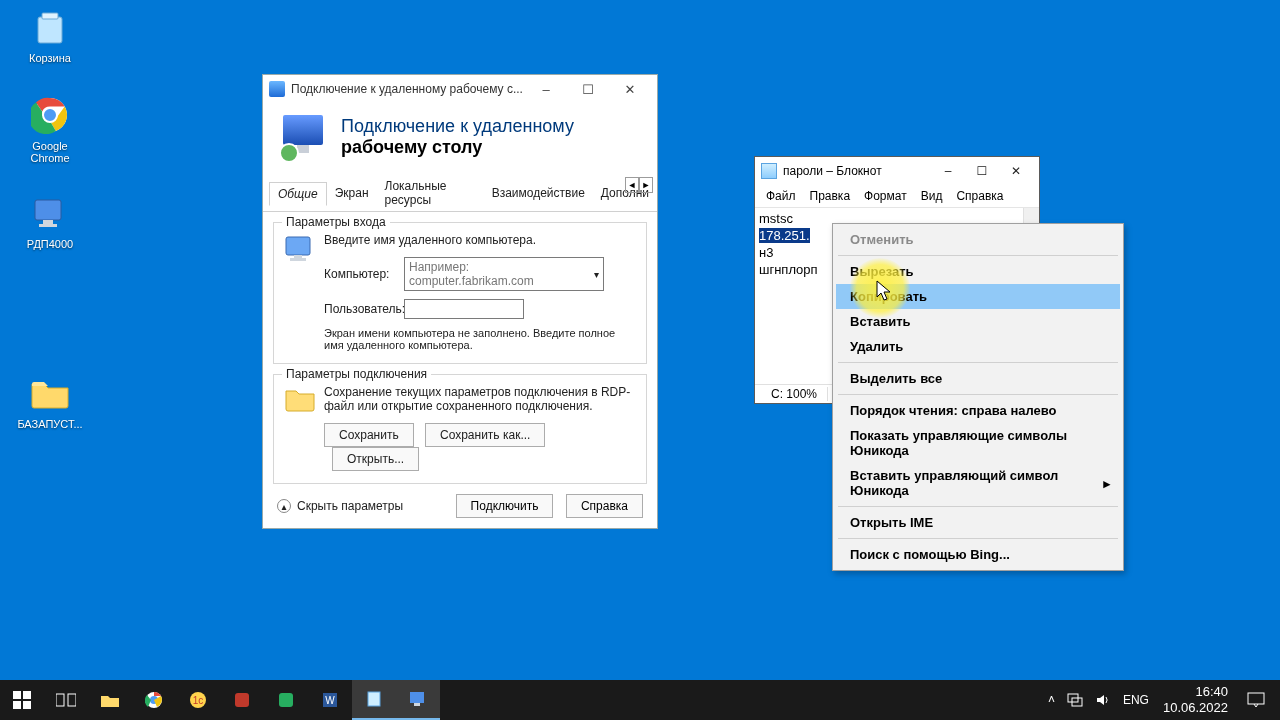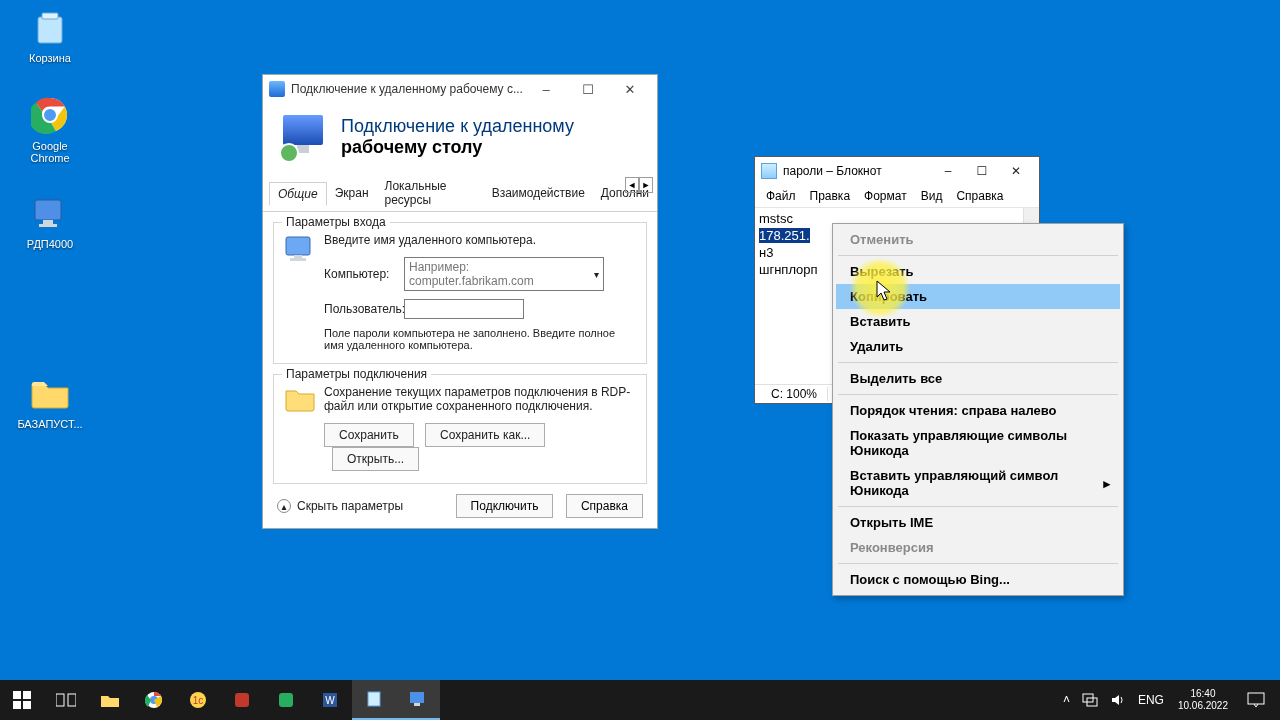--- a/index.html
+++ b/index.html
@@ -77,21 +77,21 @@
 .hl { position: absolute; left: 850px; top: 258px; width: 60px; height: 60px; border-radius: 50%; background: radial-gradient(circle, rgba(255,240,60,.92) 0%, rgba(255,240,60,.7) 55%, rgba(255,240,60,0) 72%); pointer-events: none; z-index: 60; }
 .cursor { position: absolute; left: 876px; top: 280px; z-index: 70; pointer-events: none; }
 
 
 .taskbar { position: absolute; left: 0; bottom: 0; width: 100%; height: 40px; background: #1a1a1a; display: flex; align-items: center; color: #fff; font-size: 12px; }
 .taskbar .tbtn { width: 44px; height: 40px; display: flex; align-items: center; justify-content: center; cursor: pointer; }
 .taskbar .tbtn.active { background: #3a3a3a; border-bottom: 2px solid #76b9ed; }
 .taskbar .spacer { flex: 1; }
 .taskbar .tray { display: flex; align-items: center; padding-right: 4px; }
 .taskbar .tray .ti { padding: 0 6px; height: 40px; display: flex; align-items: center; cursor: pointer; }
-.taskbar .clock { text-align: center; line-height: 1.2; font-size: 10px; padding: 0 8px; }
+.taskbar .clock { text-align: right; line-height: 1.2; font-size: 13px; padding: 0 8px; }
 .taskbar .notif { width: 40px; height: 40px; display: flex; align-items: center; justify-content: center; cursor: pointer; }
 
 svg { display: block; }
 </style>
 </head>
 <body>
 
 <div class="desktop-icon" style="left:14px; top:6px;">
   <div class="ic">
     <svg width="40" height="40" viewBox="0 0 40 40">
@@ -180,21 +180,21 @@
         <div class="fld-lbl">Компьютер:</div>
         <div class="combo">
           <span style="color:#777">Например: computer.fabrikam.com</span>
           <span class="caret">▾</span>
         </div>
       </div>
       <div class="row">
         <div class="fld-lbl">Пользователь:</div>
         <input class="user" value="" style="">
       </div>
-      <div class="hint">Поле пароли компьютера не заполнено. Введите полное имя удаленного компьютера.</div>
+      <div class="hint">Экран имени компьютера не заполнено. Введите полное имя удаленного компьютера.</div>
     </div>
   </div>
 
   <div class="groupbox">
     <div class="legend">Параметры подключения</div>
     <div class="gb-icon">
       <svg width="32" height="28" viewBox="0 0 32 28">
           <path d="M2 6h10l3 3h15v15a2 2 0 0 1-2 2H4a2 2 0 0 1-2-2z" fill="#ffdd78" stroke="#d6ac2a"></path>
         </svg>
     </div>
@@ -256,21 +256,20 @@
   <div class="item">Выделить все</div>
   <div class="sep"></div>
   <div class="item">Порядок чтения: справа налево</div>
   <div class="item">Показать управляющие символы Юникода</div>
   <div class="item">
     <span>Вставить управляющий символ Юникода</span>
     <span>▸</span>
   </div>
   <div class="sep"></div>
   <div class="item">Открыть IME</div>
-  <div class="item disabled">Реконверсия</div>
   <div class="sep"></div>
   <div class="item">Поиск с помощью Bing...</div>
 </div>
 
 <div class="hl"></div>
 <svg class="cursor" width="18" height="22">
     <path d="M1 1l0 16 4-4 3 7 3-1-3-7 6 0z" fill="#fff" stroke="#000"></path>
   </svg>
 
 <div class="taskbar">

